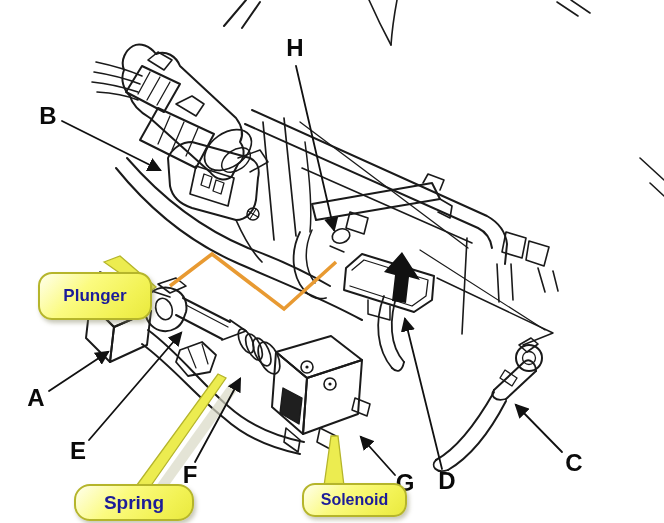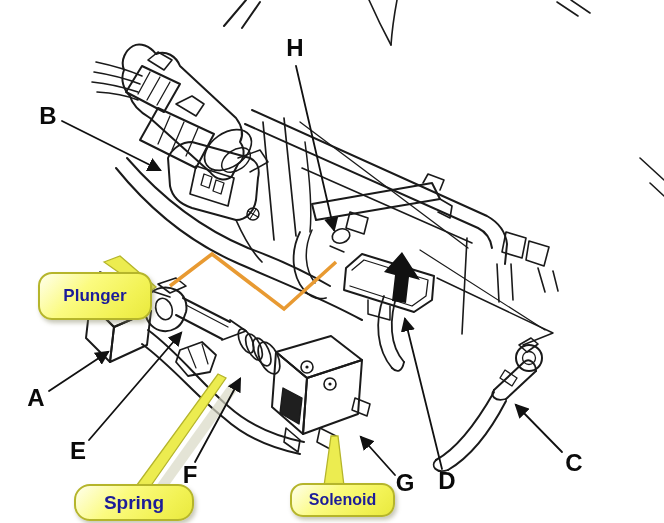--- a/index.html
+++ b/index.html
@@ -15,21 +15,21 @@
   }
   .callout{
     position:absolute;display:flex;align-items:center;justify-content:center;
     background:linear-gradient(135deg,#ffffec 0%,#fbfb80 38%,#f2f254 75%,#e9e93e 100%);
     border:2px solid #b5b52b;color:#1c1c99;font-weight:bold;
     box-shadow:2px 3px 4px rgba(130,130,95,.45);
     font-family:"Liberation Sans",sans-serif;
   }
   .callout.plunger{left:38px;top:224px;width:110px;height:44px;border-radius:14px;font-size:17px;margin-top:48px;}
   .callout.spring{left:74px;top:484px;width:116px;height:33px;border-radius:16px;font-size:19px;}
-  .callout.solenoid{left:290px;top:483px;width:101px;height:30px;border-radius:13px;font-size:16px;}
+  .callout.solenoid{left:302px;top:483px;width:101px;height:30px;border-radius:13px;font-size:16px;}
 </style>
 </head>
 <body>
 
 <div id="stage">
 
   <svg id="art" width="664" height="523" viewBox="0 0 664 523">
     <defs>
       <marker id="ah" viewBox="0 0 10 10" refX="8.5" refY="5" markerWidth="8" markerHeight="8" orient="auto-start-reverse">
         <path d="M0,0 L10,5 L0,10 Z" fill="#111"></path>

